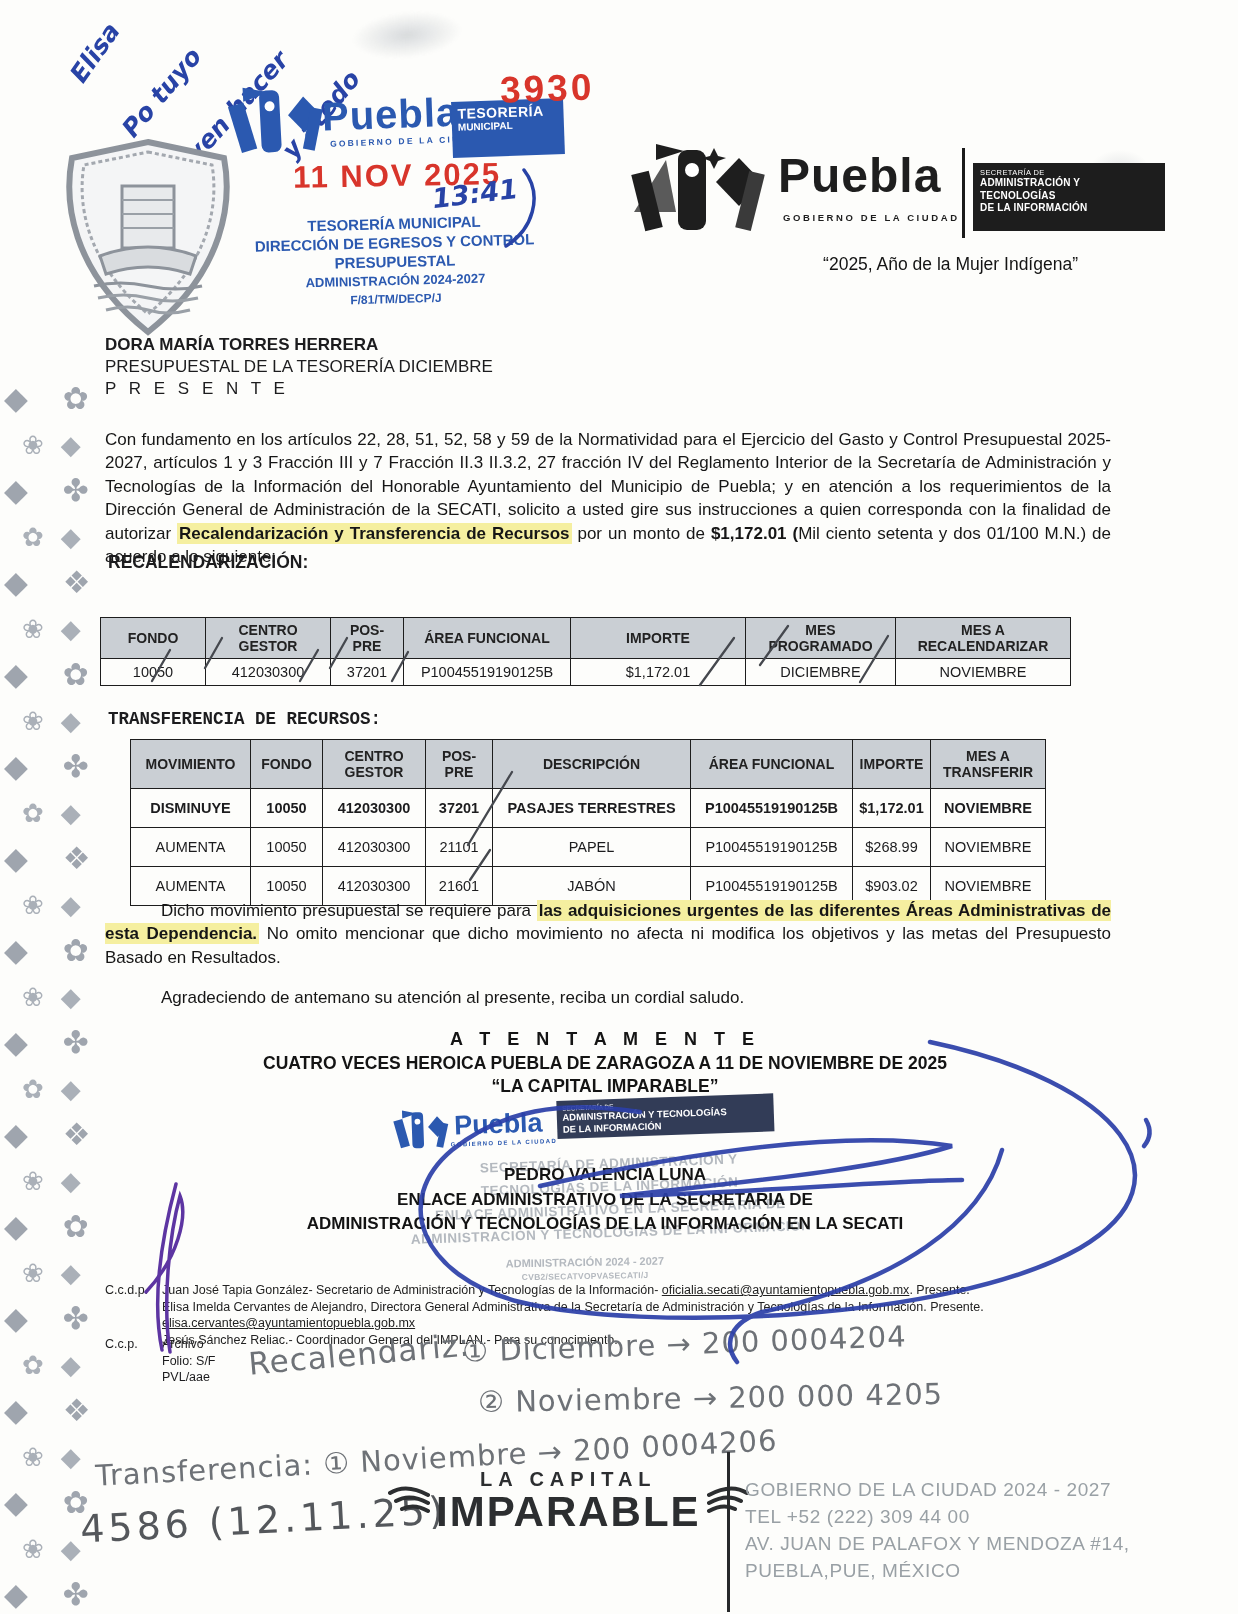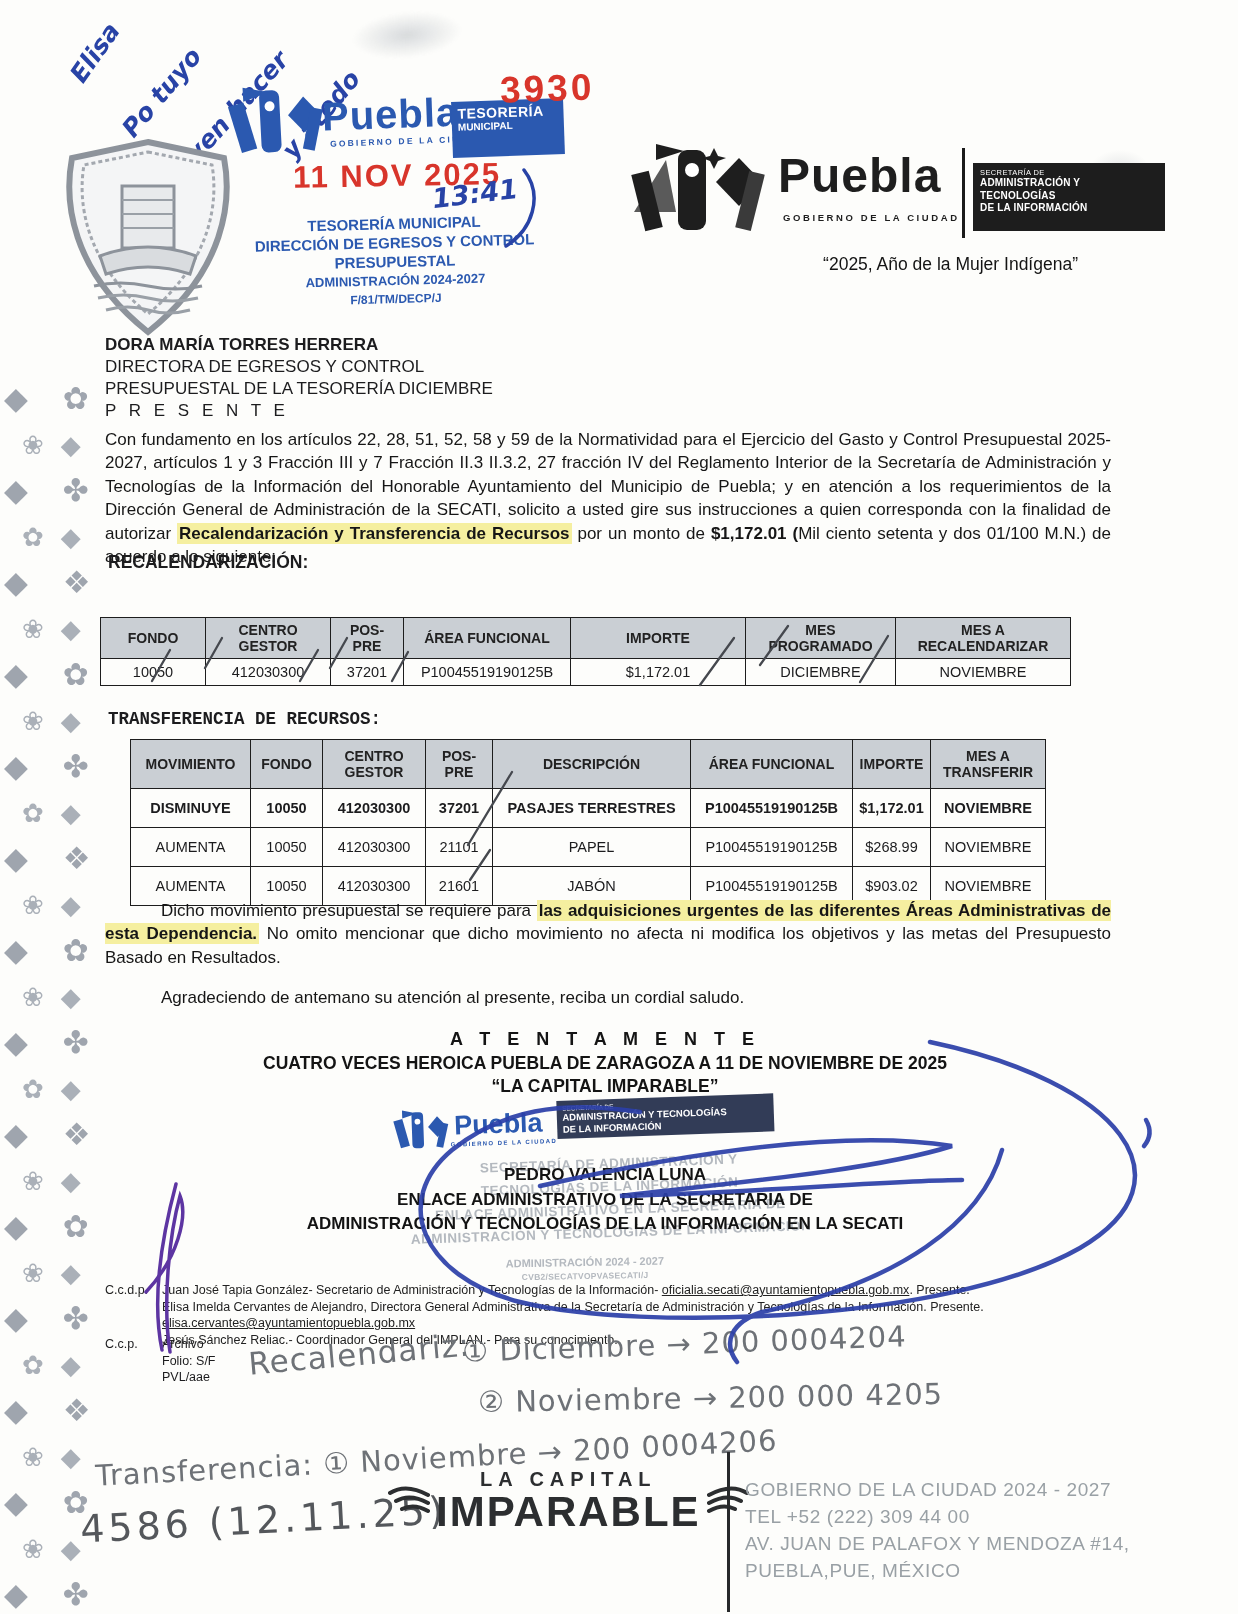--- a/index.html
+++ b/index.html
@@ -198,21 +198,20 @@
   <div class="abs vbar"></div>
   <div class="abs sec-box">
     <div class="s">SECRETARÍA DE</div>
     <div class="b">ADMINISTRACIÓN Y TECNOLOGÍAS</div>
     <div class="b">DE LA INFORMACIÓN</div>
   </div>
   <div class="abs legend">“2025, Año de la Mujer Indígena”</div>
 
   <div class="abs addr">
     <div class="b">DORA MARÍA TORRES HERRERA</div>
-    <div>DIRECTORA DE EGRESOS Y CONTROL</div>
     <div>PRESUPUESTAL DE LA TESORERÍA DICIEMBRE</div>
     <div class="sp">P R E S E N T E</div>
   </div>
 
   <div class="abs para p1"><span>Con fundamento en los artículos 22, 28, 51, 52, 58 y 59 de la Normatividad para el Ejercicio del Gasto y Control Presupuestal 2025-2027, artículos 1 y 3 Fracción III y 7 Fracción II.3 II.3.2, 27 fracción IV del Reglamento Interior de la Secretaría de Administración y Tecnologías de la Información del Honorable Ayuntamiento del Municipio de Puebla; y en atención a los requerimientos de la Dirección General de Administración de la SECATI, solicito a usted gire sus instrucciones a quien corresponda con la finalidad de autorizar </span><span class="hl">Recalendarización y Transferencia de Recursos</span><span> por un monto de </span><span class="bold">$1,172.01 (</span><span>Mil ciento setenta y dos 01/100 M.N.) de acuerdo a lo siguiente:</span></div>
 
   <div class="abs h1">RECALENDARIZACIÓN:</div>
   <table class="abs t1">
     <colgroup>
         <col style="width:105px">

